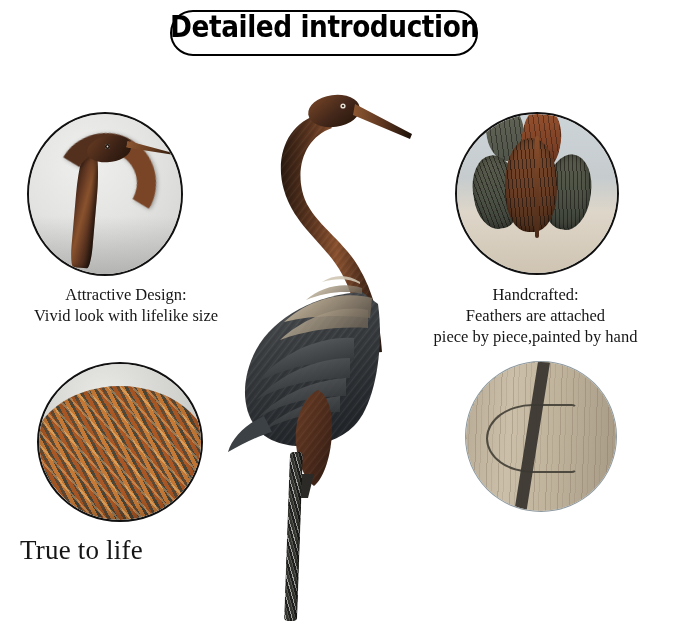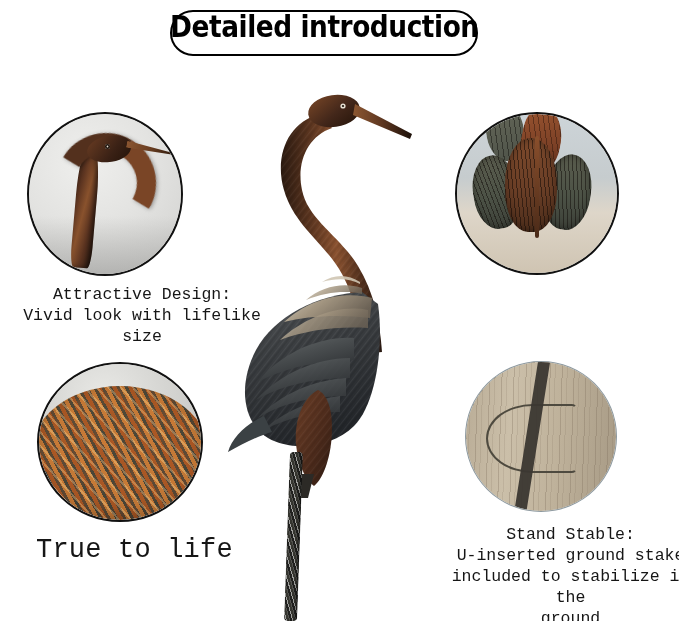--- a/index.html
+++ b/index.html
@@ -216,23 +216,23 @@
         rgba(120,120,116,.5) 5px 6px);
     background-color:#2b2b27;
     border-radius:4px;
     transform:skewX(-2deg);
     box-shadow:inset -2px 0 3px rgba(0,0,0,.5);
   }
 
   
   .caption{
     position:absolute;text-align:center;
-    font-family:Liberation Mono, monospace;
+    font-family:Liberation Serif, serif;
     font-size:16.5px;line-height:21px;color:#161616;
-    white-space:pre-line;font-weight:400;padding-left:16px;
+    white-space:pre-line;font-weight:400;
   }
   #cap1{left:0px;top:284px;width:252px;}
   #cap2{left:392px;top:284px;width:287px;}
   #cap3{
     left:20px;top:534px;width:230px;text-align:left;
     font-size:27px;line-height:32px;font-weight:400;letter-spacing:.2px;
   }
   #cap4{left:430px;top:524px;width:249px;}
 </style>
 </head>
@@ -355,36 +355,35 @@
     <div class="inner">
       <div class="bg-feather"></div>
       <div class="f-top-teal"></div>
       <div class="f-top-rust"></div>
       <div class="feather f-left"></div>
       <div class="feather f-right"></div>
       <div class="feather f-mid"></div>
       <div class="rachis"></div>
     </div>
   </div>
+  <div class="caption" id="cap2">Handcrafted:
+Feathers are attached
+piece by piece,painted by hand</div>
 
   <div class="circle dark-edge" id="c3">
     <div class="inner">
       <div class="bg-rust"></div>
       <div class="rustmass"></div>
     </div>
   </div>
   <div class="caption" id="cap3">True to life</div>
 
   <div class="circle soft-edge" id="c4">
     <div class="inner">
       <div class="bg-wood"></div>
       <div class="stake stake-u"></div>
       <div class="stake-v1"></div>
       <div class="stake-v2"></div>
       <div class="pole-in-circle"></div>
     </div>
   </div>
-  <div class="caption" id="cap4">Stand Stable:
-U-inserted ground stake
-included to stabilize in the
-ground</div>
 
 </div>
 
 </body></html>

